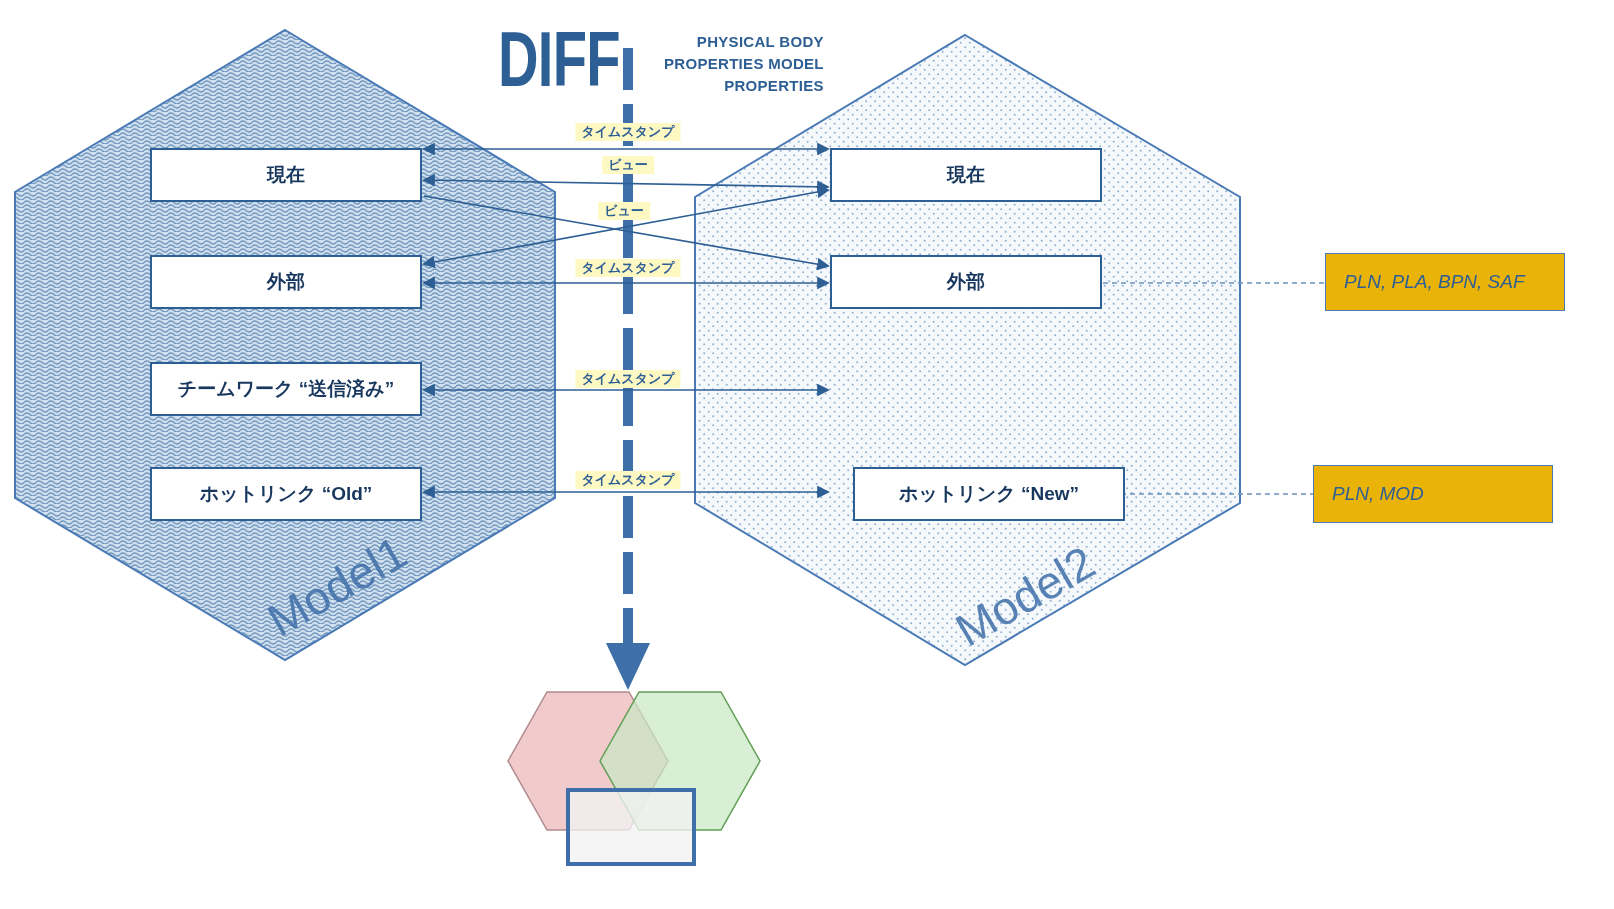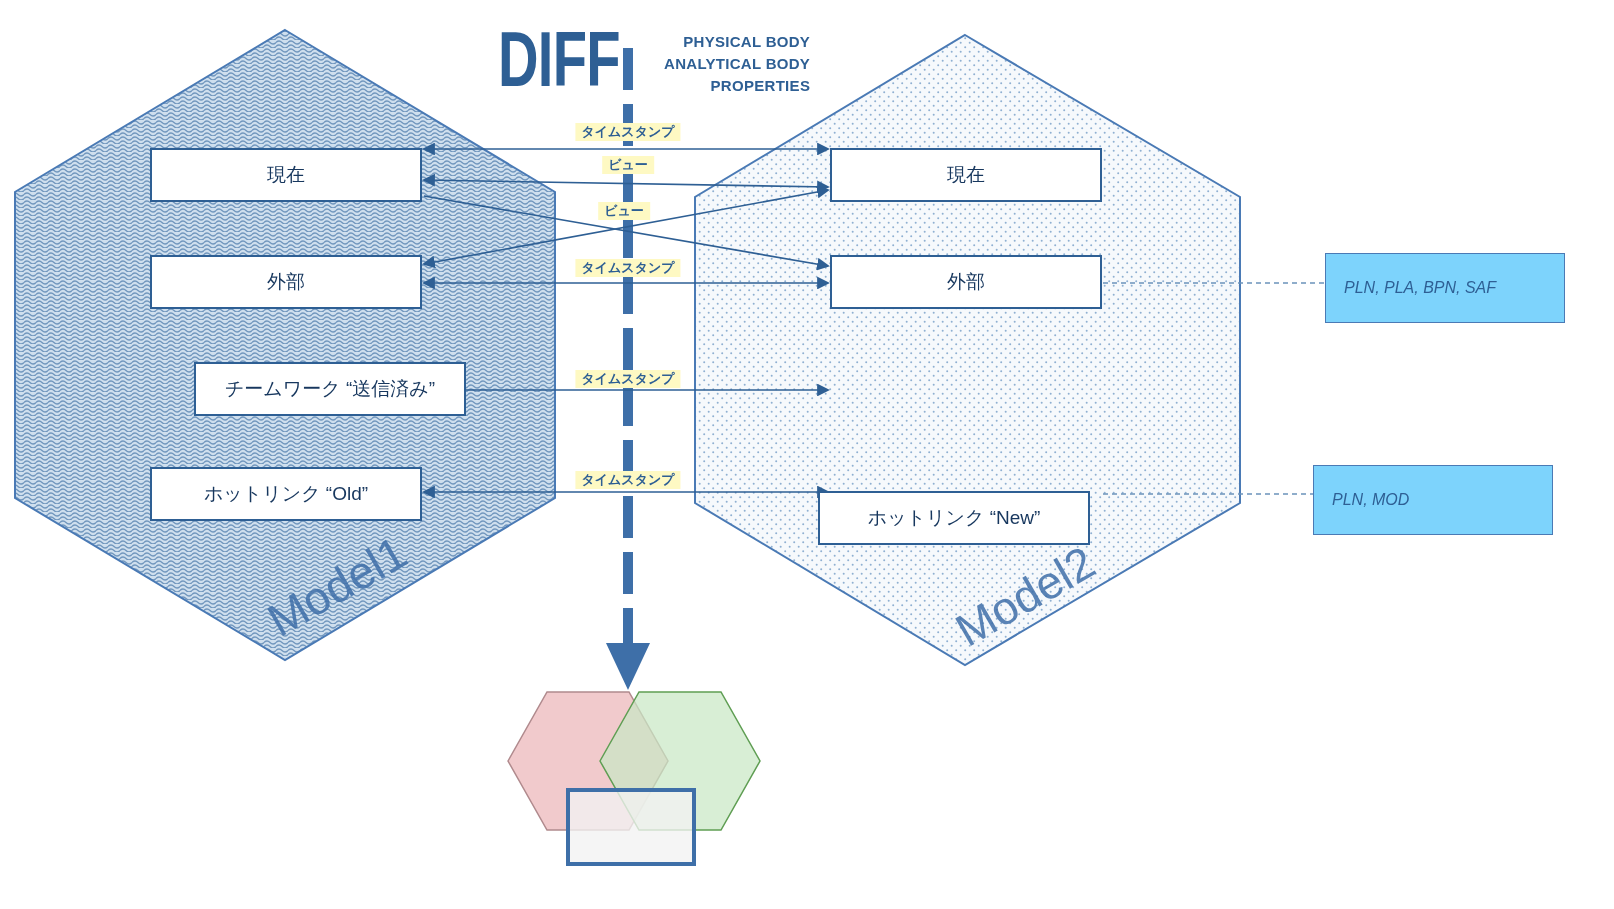--- a/index.html
+++ b/index.html
@@ -16,32 +16,32 @@
   }
   .diff-subtitle { position:absolute; left:664px; top:31px; }
   .diff-subtitle .sub-line {
     font-size:15px; font-weight:700; color:#2e5f94; line-height:1.47;
     letter-spacing:0.3px; white-space:nowrap;text-align:right;
   }
   .node {
     position:absolute; width:272px; height:54px; box-sizing:border-box;
     background:#ffffff; border:2px solid #2e5f94;
     display:flex; align-items:center; justify-content:center;
-    font-size:19px; font-weight:400; color:#17375e; white-space:nowrap;
+    font-size:19px; font-weight:700; color:#17375e; white-space:nowrap;
   }
   .conn-label {
     position:absolute; transform:translateX(-50%);
     background:#fef9c3; padding:0 6px;
     font-size:13px; font-weight:700; color:#2e5f94; white-space:nowrap;
   }
   .prop-box {
-    position:absolute; width:240px; height:70px; box-sizing:border-box;
-    background:#7dd3fc; border:1.5px solid #4a7ab5;
+    position:absolute; width:240px; height:58px; box-sizing:border-box;
+    background:#eab308; border:1.5px solid #4a7ab5;
     display:flex; align-items:center; padding-left:18px;
-    font-size:16px; font-style:italic; color:#2e5f94; white-space:nowrap;
+    font-size:19px; font-style:italic; color:#2e5f94; white-space:nowrap;
   }
 </style>
 </head>
 <body>
 
 <div class="canvas">
 
   <svg class="bg" width="1614" height="909" viewBox="0 0 1614 909">
     <defs>
       <pattern id="wavePat" width="12" height="8" patternUnits="userSpaceOnUse">
@@ -88,32 +88,32 @@
     <g>
       <polygon points="508,761 547,692 629,692 668,761 629,830 547,830" fill="#f0c4c7" fill-opacity="0.9" stroke="#b08a8d" stroke-width="1.5"></polygon>
       <polygon points="600,761 639,692 721,692 760,761 721,830 639,830" fill="#c9e8c5" fill-opacity="0.72" stroke="#5f9e53" stroke-width="1.5"></polygon>
       <rect x="568" y="790" width="126" height="74" fill="#f2f2f2" fill-opacity="0.78" stroke="#3e6fa8" stroke-width="4"></rect>
     </g>
   </svg>
 
   <div class="diff-heading">DIFF</div>
   <div class="diff-subtitle">
     <div class="sub-line">PHYSICAL BODY</div>
-    <div class="sub-line">ANALYTICAL BODY</div>
+    <div class="sub-line">PROPERTIES MODEL</div>
     <div class="sub-line">PROPERTIES</div>
   </div>
 
   <div class="node" style="left:150px; top:148px;">現在</div>
   <div class="node" style="left:150px; top:255px;">外部</div>
-  <div class="node" style="left:150px; top:362px;margin-left:44px;">チームワーク “送信済み”</div>
+  <div class="node" style="left:150px; top:362px;">チームワーク “送信済み”</div>
   <div class="node" style="left:150px; top:467px;">ホットリンク “Old”</div>
 
   <div class="node" style="left:830px; top:148px;">現在</div>
   <div class="node" style="left:830px; top:255px;">外部</div>
-  <div class="node" style="left:818px; top:467px;margin-top:24px;">ホットリンク “New”</div>
+  <div class="node" style="left:853px; top:467px;">ホットリンク “New”</div>
 
   <div class="conn-label" style="left:628px; top:123px;">タイムスタンプ</div>
   <div class="conn-label" style="left:628px; top:156px;">ビュー</div>
   <div class="conn-label" style="left:624px; top:202px;">ビュー</div>
   <div class="conn-label" style="left:628px; top:259px;">タイムスタンプ</div>
   <div class="conn-label" style="left:628px; top:370px;">タイムスタンプ</div>
   <div class="conn-label" style="left:628px; top:471px;">タイムスタンプ</div>
 
   <div class="prop-box" style="left:1325px; top:253px;">PLN, PLA, BPN, SAF</div>
   <div class="prop-box" style="left:1313px; top:465px;">PLN, MOD</div>

